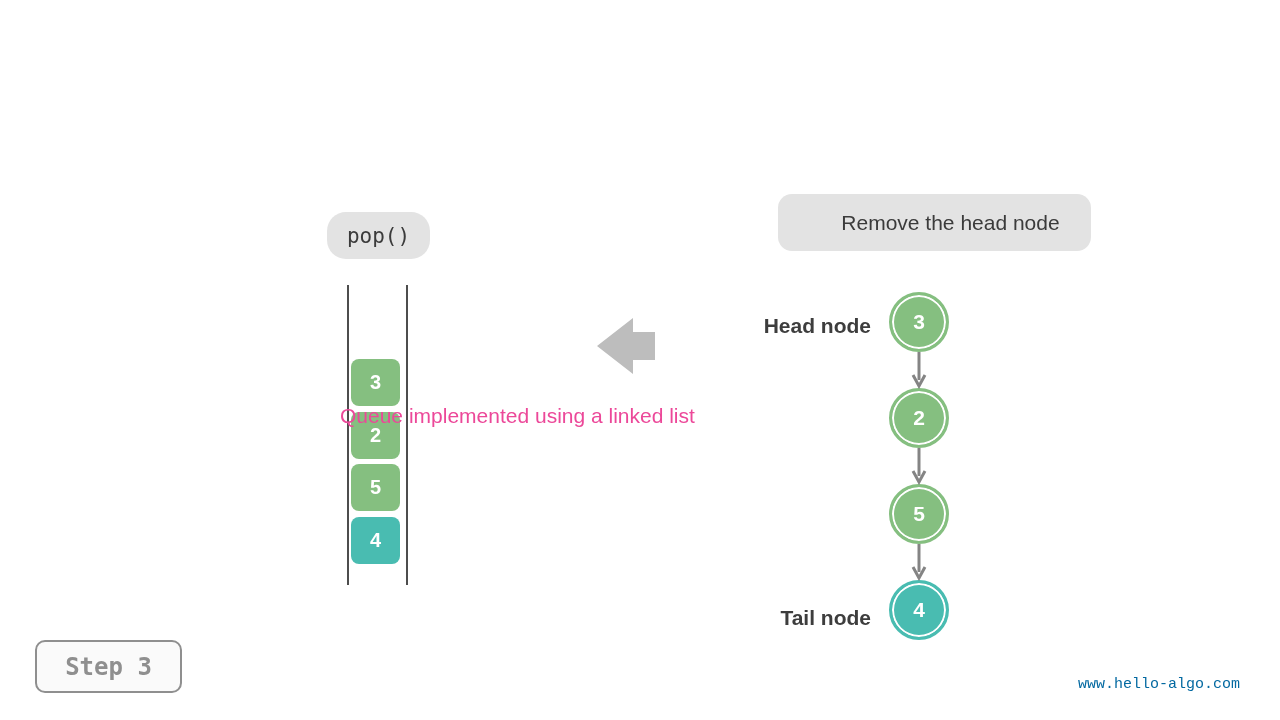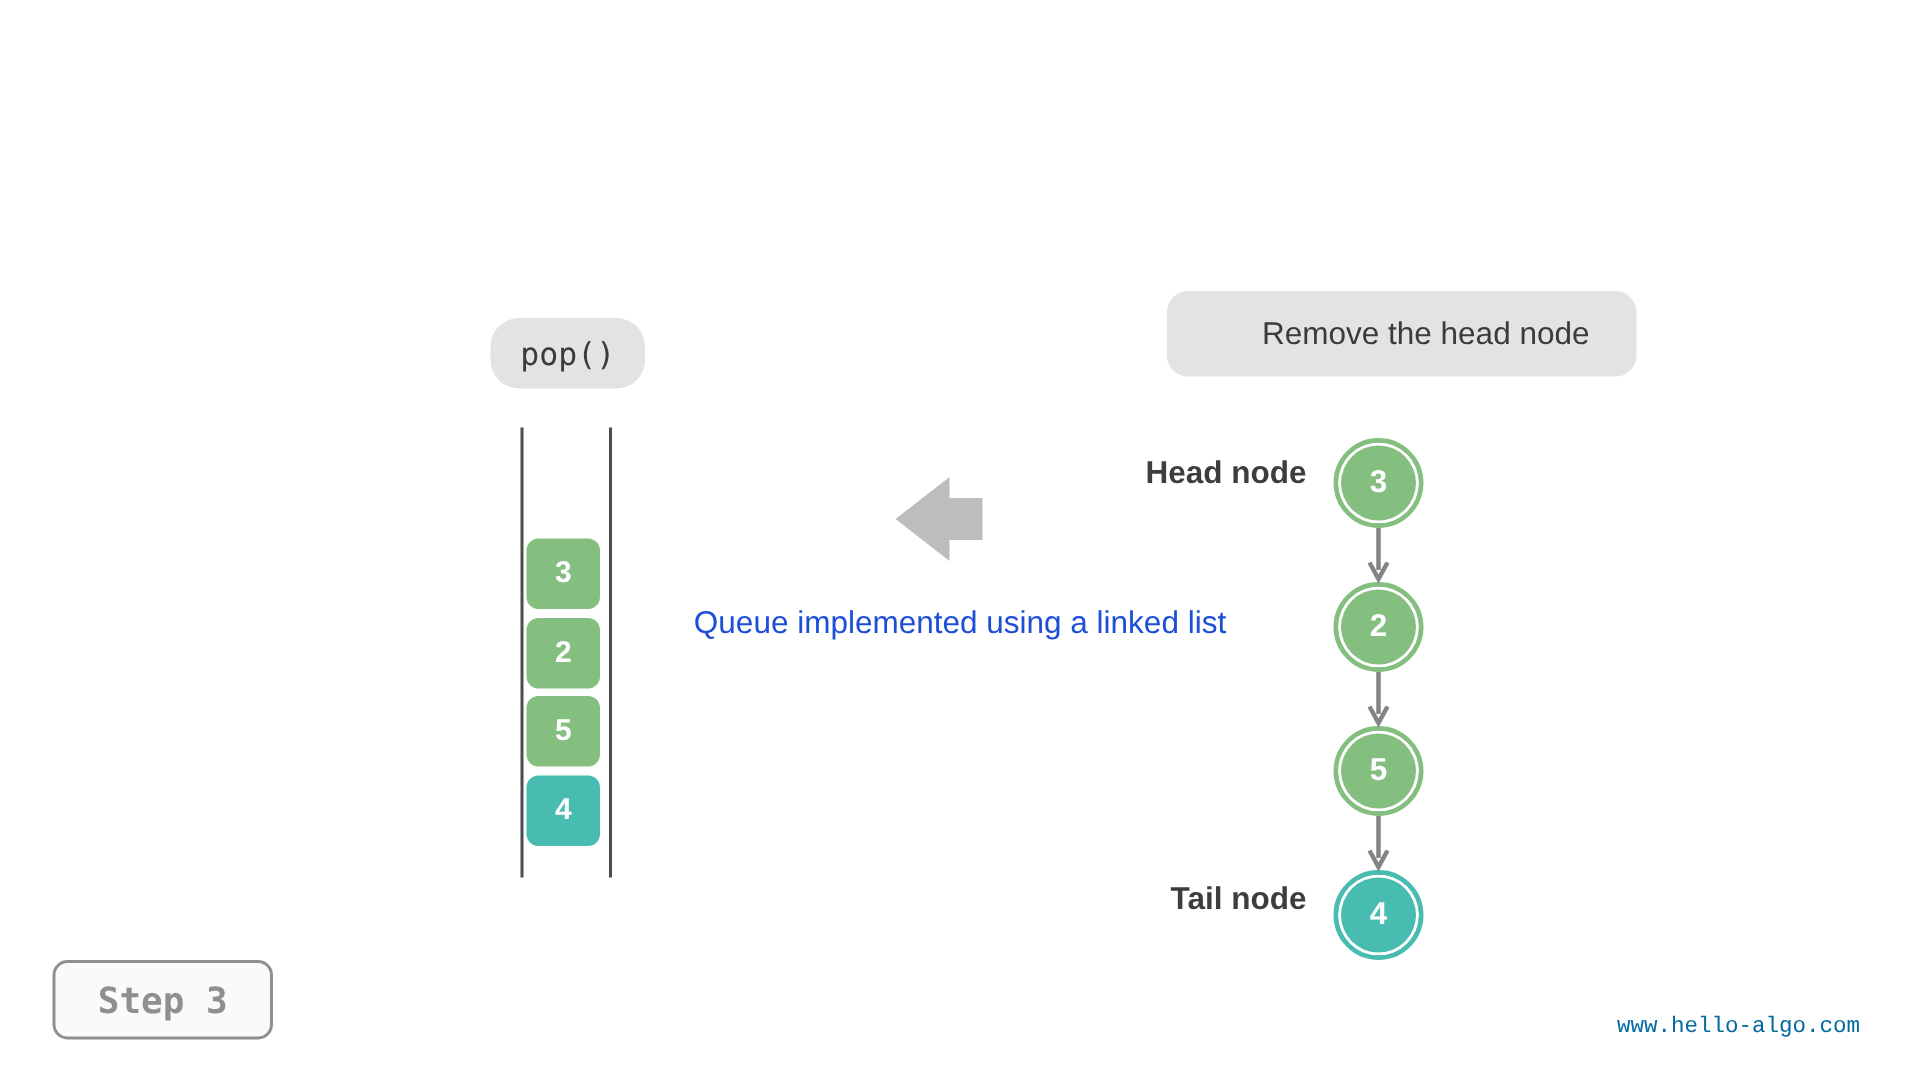--- a/index.html
+++ b/index.html
@@ -37,22 +37,22 @@
   }
   .qitem[data-type="green"] { background:#85bf80; }
   .qitem[data-type="teal"]  { background:#49bcb1; }
   .qi-0 { top:359px; } .qi-1 { top:412px; } .qi-2 { top:464px; } .qi-3 { top:517px; }
 
   
   .block-arrow { left:595px; top:316px; }
 
   
   .caption {
-    left:340px; top:404px; width:600px; text-align:center;
-    color:#1d4ed8; font-size:21px;
+    left:340px; top:404px; width:600px; 
+    color:#ec4899; font-size:21px;
   }
 
   
   .node {
     width:60px; height:60px; border-radius:50%; box-sizing:border-box;
     border:3px solid; box-shadow: inset 0 0 0 2px #ffffff;
     display:flex; align-items:center; justify-content:center;
     color:#ffffff; font-size:21px; font-weight:bold;
     left:889px;
   }
@@ -62,22 +62,22 @@
 
   
   .connector { left:911px; width:16px; height:38px; }
   .conn-0 { top:351px; } .conn-1 { top:447px; } .conn-2 { top:543px; }
 
   
   .node-label {
     width:200px; text-align:right; color:#3d3d3d;
     font-size:21px; font-weight:bold; left:671px;
   }
-  .label-head { top:304px; }
-  .label-tail { top:588px; }
+  .label-head { top:314px; }
+  .label-tail { top:606px; }
 
   
   .step-box {
     left:35px; top:640px; width:147px; height:53px; box-sizing:border-box;
     background:#fafafa; border:2px solid #8f8f8f; border-radius:10px;
     display:flex; align-items:center; justify-content:center;
     font-family:"DejaVu Sans Mono", monospace; font-size:24px;
     font-weight:bold; color:#8f8f8f;
   }
 

